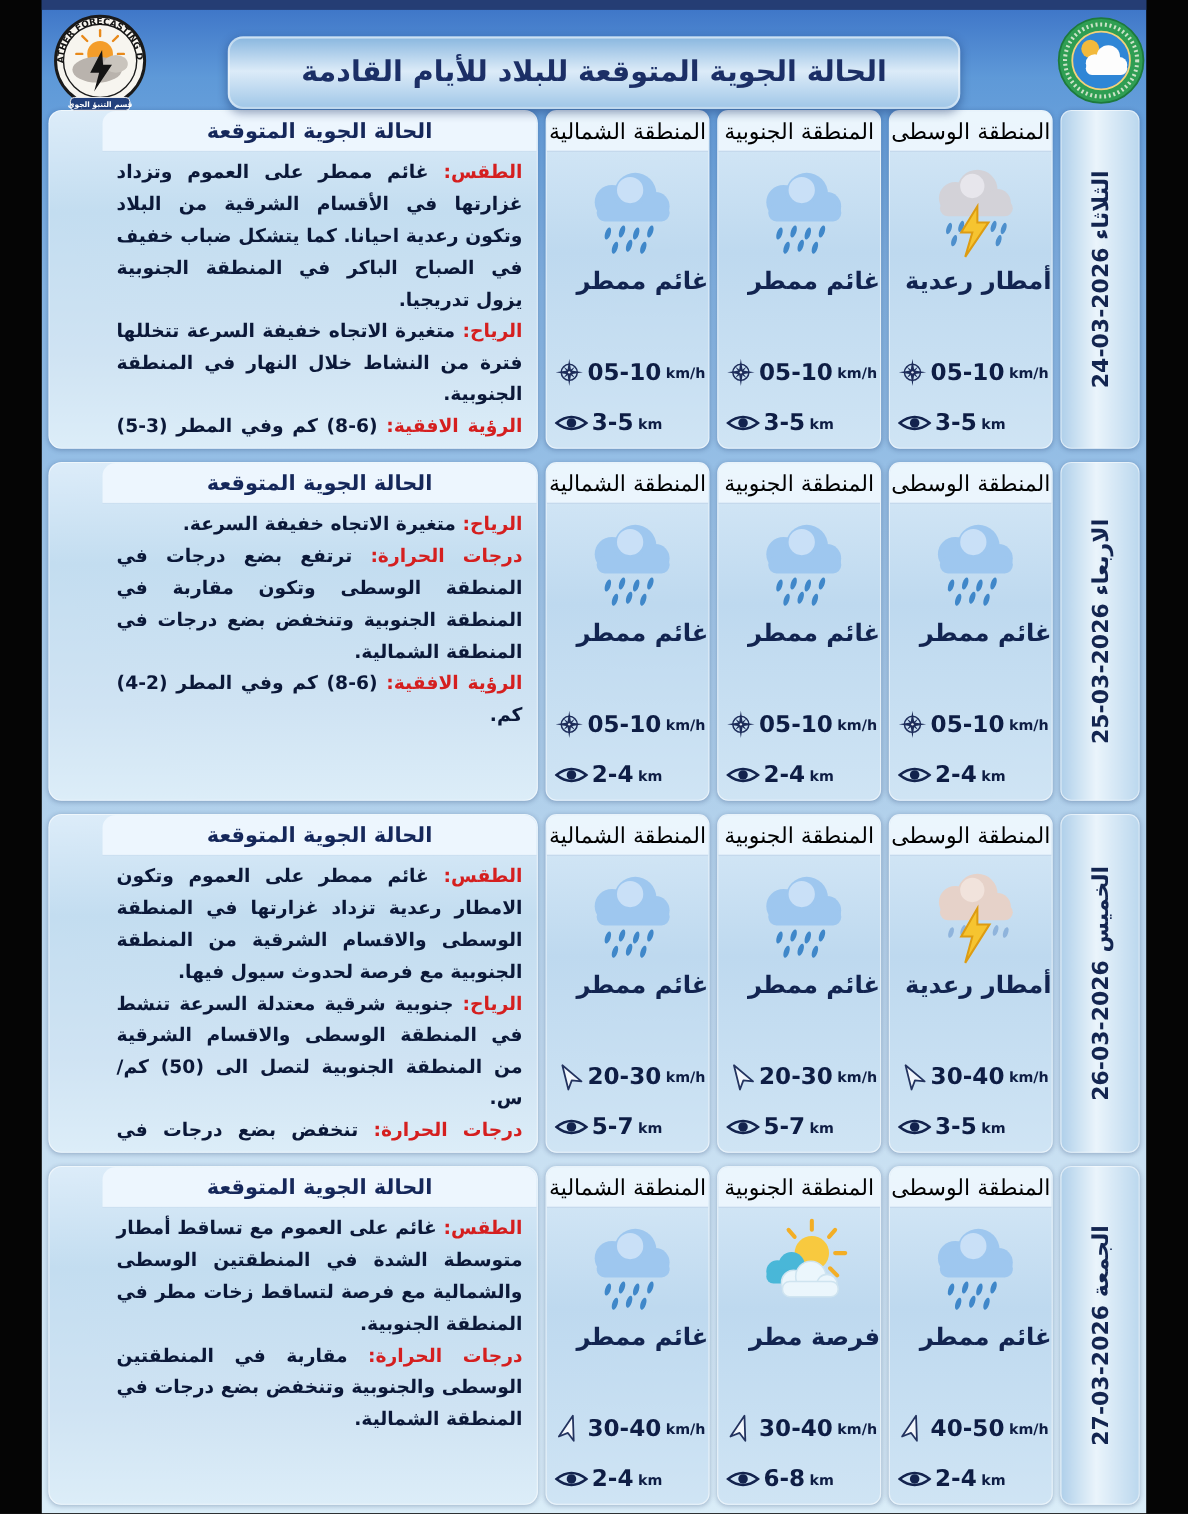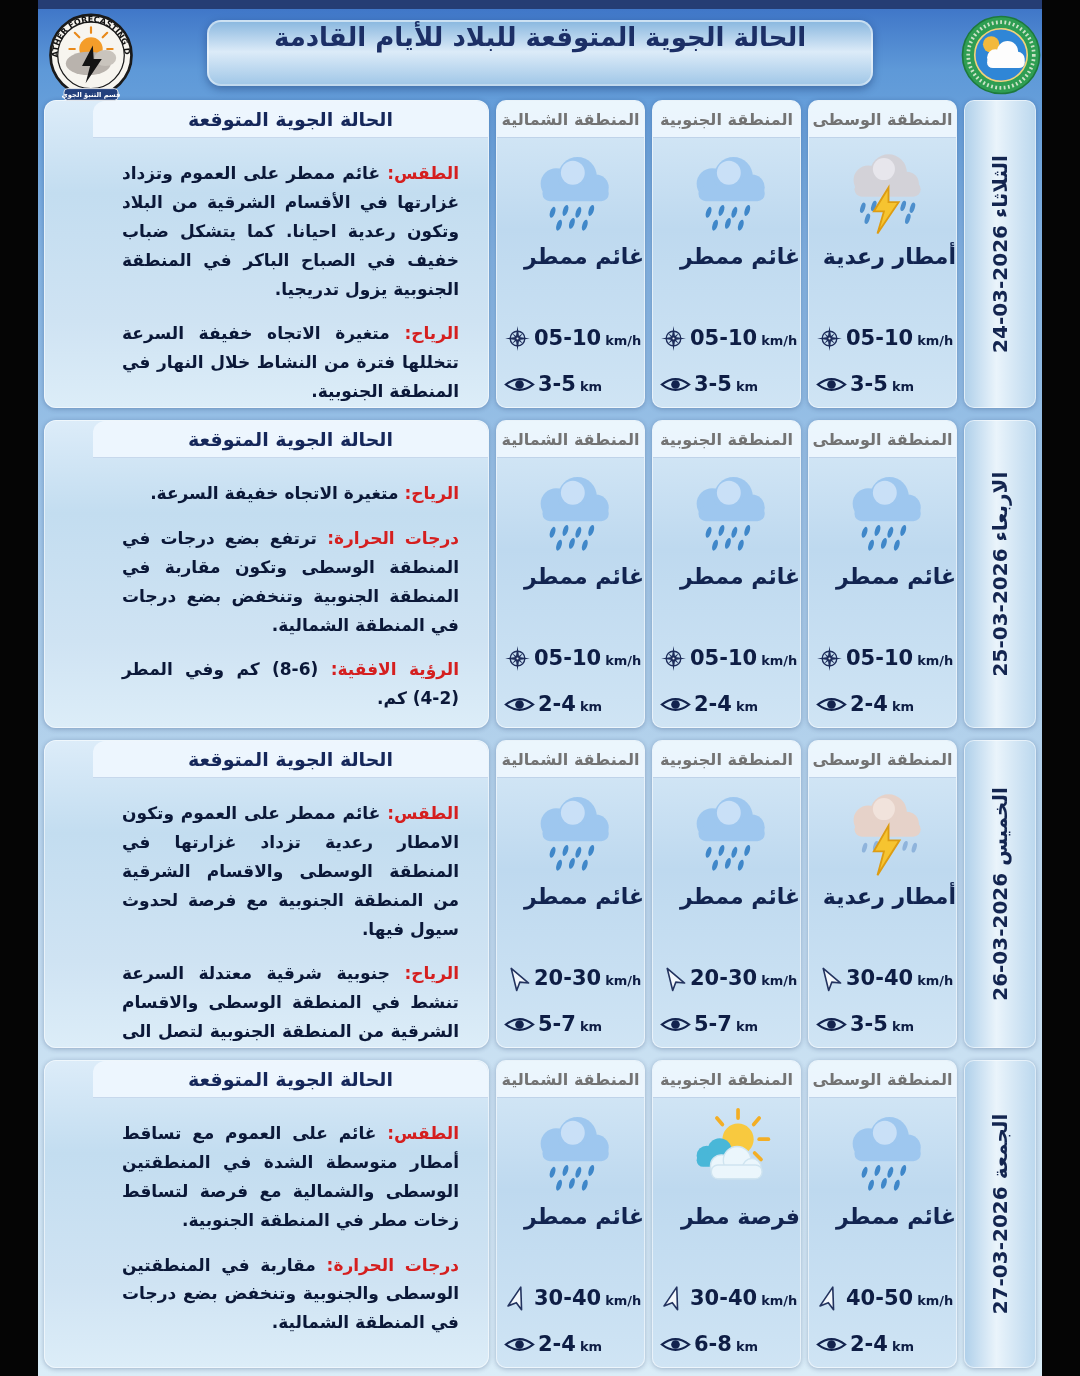--- a/index.html
+++ b/index.html
@@ -2,61 +2,61 @@
 <html lang="ar"><head>
 <meta charset="utf-8">
 <style>
   html,body{margin:0;padding:0;background:#1a1a1a;}
   .page{position:relative;width:1080px;height:1376px;background:#050505;overflow:hidden;
         font-family:"DejaVu Sans",sans-serif;}
   .content{position:absolute;left:38px;right:38px;top:0;bottom:0;
     background:linear-gradient(180deg,#3b72c6 0px,#5e99d8 70px,#85b4e2 260px,#a9cbe9 620px,#c6def1 1000px,#daedf8 1376px);}
   .topbar{height:9px;background:#253d74;}
   .header{position:relative;height:88px;}
-  .title-panel{position:absolute;left:50%;top:11px;transform:translateX(-50%);
+  .title-panel{position:absolute;left:50%;top:24px;transform:translateX(-50%);
     width:662px;height:62px;border-radius:14px;
     background:linear-gradient(180deg,#8cb9e0,#dcebf8 48%,#a2c8e8);
     border:2px solid rgba(255,255,255,.45);box-shadow:0 3px 9px rgba(10,35,90,.4);
-    display:flex;align-items:flex-start;justify-content:center;}
+    display:flex;align-items:center;justify-content:center;}
   .title-panel h1{margin:0;font-size:26px;color:#1c2f66;letter-spacing:0;}
   .logo-left{position:absolute;left:8px;top:0;width:90px;height:98px;}
   .logo-right{position:absolute;right:0;top:5px;width:82px;height:82px;}
   .rows{padding:3px 6px 0;display:flex;flex-direction:column;gap:12px;direction:rtl;}
   .day-row{display:flex;gap:7px;height:308px;}
   .date-strip{width:70px;border-radius:10px;position:relative;
     background:linear-gradient(90deg,#b0d0ea,#eaf4fb 45%,#bcd8ee);
     border:1px solid rgba(255,255,255,.55);box-shadow:0 1px 5px rgba(15,40,90,.3);}
   .date-text{position:absolute;top:50%;left:50%;transform:translate(-50%,-50%) rotate(-90deg);
     white-space:nowrap;font-weight:bold;font-size:20px;color:#132550;direction:rtl;}
   .card{width:147px;border-radius:10px;display:flex;flex-direction:column;overflow:hidden;
     background:linear-gradient(180deg,#d7e9f7,#bed9ef 42%,#cfe4f4);
     border:1px solid rgba(255,255,255,.55);box-shadow:0 1px 5px rgba(15,40,90,.3);}
   .card-head{height:36px;flex:0 0 auto;background:rgba(237,246,253,.92);
     border-bottom:1px solid rgba(110,150,195,.35);display:flex;align-items:center;justify-content:center;
-    font-weight:bold;font-size:16px;color:#737373;}
+    font-weight:normal;font-size:20px;color:#000000;}
   .icon-box{height:102px;display:flex;align-items:center;justify-content:center;padding-top:4px;}
   .wicon{width:98px;height:92px;}
   .cond{text-align:right;font-weight:bold;font-size:22px;color:#122450;line-height:1.2;}
   .grow{flex:1;}
   .stat{direction:ltr;display:flex;align-items:center;gap:3px;padding:0 2px 0 7px;height:46px;}
   .sicon{width:27px;height:27px;flex:0 0 auto;}
   .eicon{width:31px;height:23px;flex:0 0 auto;}
   .rot-nw{transform:rotate(-32deg);}
   .rot-ne{transform:rotate(16deg);}
   .val{font-weight:bold;font-size:21px;color:#0e1d44;white-space:nowrap;}
   .unit{font-weight:bold;font-size:13px;color:#0e1d44;margin-left:1px;align-self:center;padding-top:4px;}
   .text-panel{flex:1;border-radius:12px;display:flex;flex-direction:column;overflow:hidden;
     background:linear-gradient(180deg,#dcecf9,#c3ddf0 30%,#cfe3f3 72%,#dcedf8);
     border:1px solid rgba(255,255,255,.55);box-shadow:0 1px 5px rgba(15,40,90,.3);padding-left:48px;}
   .panel-head{height:36px;flex:0 0 auto;background:rgba(238,247,254,.95);
     border-bottom:1px solid rgba(110,150,195,.3);display:flex;align-items:center;justify-content:center;
     font-weight:bold;font-size:19px;color:#15275a;border-radius:12px 12px 0 0;}
   .panel-body{flex:1;padding:5px 13px 6px;direction:rtl;text-align:justify;
     font-weight:bold;font-size:17px;line-height:1.7;color:#0b1838;}
-  .panel-body p{margin:16px;}
+  .panel-body p{margin:0;}
   .red{color:#d51f1f;}
 </style>
 </head>
 <body>
 
 <svg width="0" height="0" style="position:absolute" aria-hidden="true">
   <defs>
     <symbol id="icon-rain-cloud" viewBox="0 0 100 100">
       <g fill="#9ec7ef">
         <circle cx="34" cy="40" r="17"></circle>

